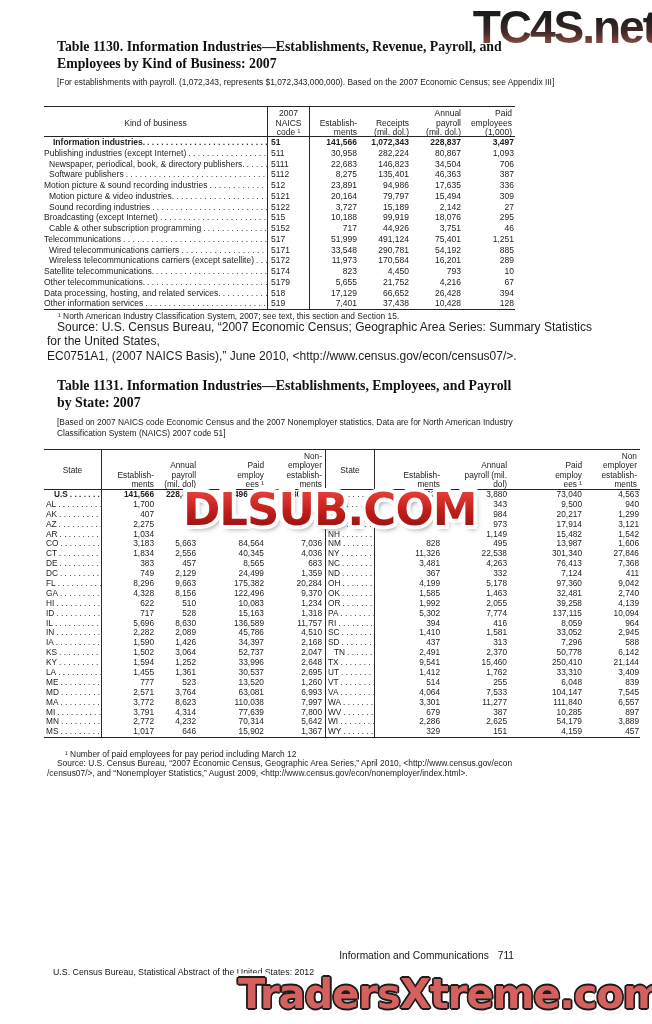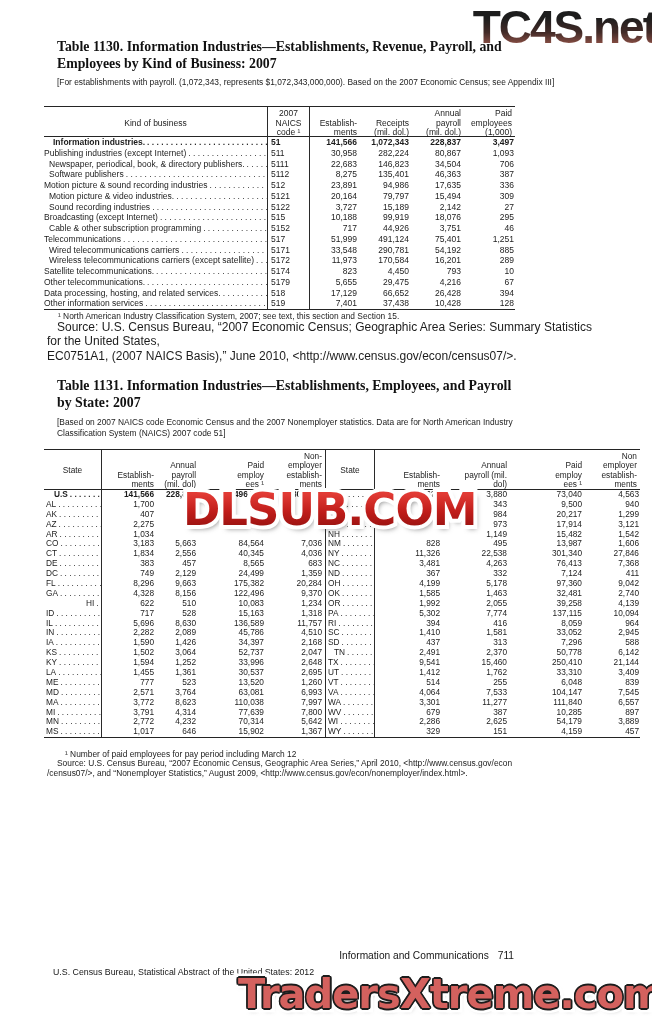--- a/index.html
+++ b/index.html
@@ -260,21 +260,21 @@
           <div class="num">793</div>
           <div class="num pr1">10</div>
         </div>
         <div class="g30 r30">
           <div class="kc">
             <span class="lt">Other telecommunications.</span>
             <span class="ld"></span>
           </div>
           <div class="nc vl vr">5179</div>
           <div class="num">5,655</div>
-          <div class="num">29,475</div>
+          <div class="num">21,752</div>
           <div class="num">4,216</div>
           <div class="num pr1">67</div>
         </div>
         <div class="g30 r30">
           <div class="kc">
             <span class="lt">Data processing, hosting, and related services.</span>
             <span class="ld"></span>
           </div>
           <div class="nc vl vr">518</div>
           <div class="num">17,129</div>
@@ -527,21 +527,21 @@
           <div class="sc vl vr" style="padding-left: 2px;">
             <span class="lt">OK</span>
             <span class="ld"></span>
           </div>
           <div class="num">1,585</div>
           <div class="num">1,463</div>
           <div class="num">32,481</div>
           <div class="num pr1">2,740</div>
         </div>
         <div class="g31 r31">
-          <div class="sc vr" style="padding-left: 2px; margin-left: 40px;">
+          <div class="sc vr" style="padding-left: 2px;">
             <span class="lt">HI</span>
             <span class="ld"></span>
           </div>
           <div class="num">622</div>
           <div class="num">510</div>
           <div class="num">10,083</div>
           <div class="num">1,234</div>
           <div class="sc vl vr" style="padding-left: 2px;">
             <span class="lt">OR</span>
             <span class="ld"></span>

